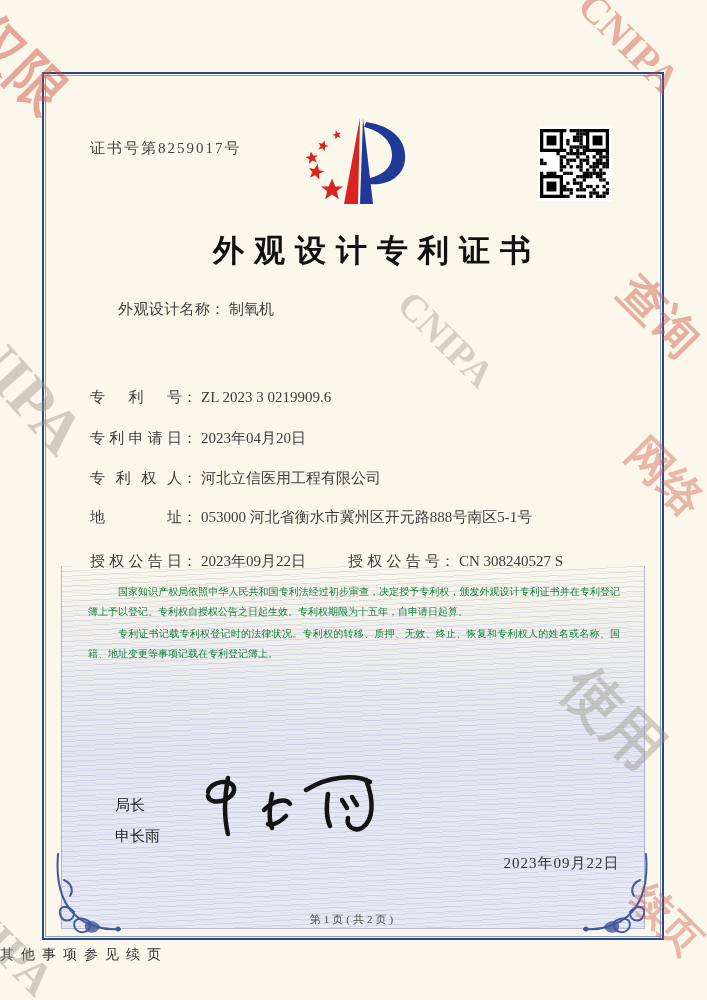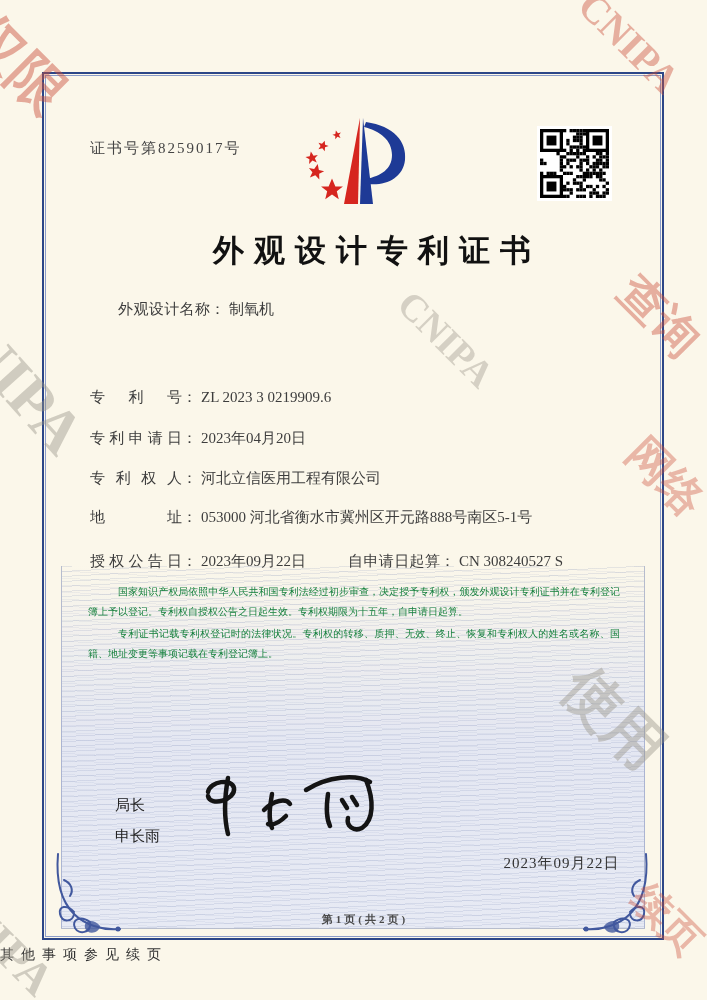--- a/index.html
+++ b/index.html
@@ -53,22 +53,22 @@
              line-height:2.0;color:#15803d;text-align:justify;z-index:3;}
   .body-text p{margin:0 0 2px 0;text-indent:3em;}
   
   .sig-title{position:absolute;left:71px;top:722px;font-size:15px;color:#222;z-index:5;
              font-family:"Liberation Sans","DejaVu Sans",sans-serif;}
   .sig-name{position:absolute;left:71px;top:753px;font-size:15px;color:#222;z-index:5;
              font-family:"Liberation Sans","DejaVu Sans",sans-serif;}
   .sig-hand{position:absolute;left:150px;top:692px;z-index:5;}
   .issue-date{position:absolute;left:440px;top:780px;width:155px;text-align:center;
               font-size:15px;color:#333;letter-spacing:1px;z-index:5;}
-  .page-no{position:absolute;left:12px;top:838px;width:100%;text-align:center;
-           font-size:11px;color:#4a4a4a;letter-spacing:3px;z-index:5;font-weight:bold;}
+  .page-no{position:absolute;left:0;top:838px;width:100%;text-align:center;
+           font-size:11px;color:#4a4a4a;letter-spacing:3px;z-index:5;}
   .continuation{position:absolute;left:0;top:946px;width:100%;
                 font-size:14px;color:#333;letter-spacing:7px;z-index:2;}
 </style>
 </head>
 <body>
 
 <div class="page">
 
   <span class="wm wm1" style="color: rgba(203, 80, 60, 0.55);">仅限</span>
   <span class="wm wm2" style="color: rgba(203, 80, 60, 0.5);">CNIPA</span>
@@ -289,21 +289,21 @@
     </div>
     <div class="row r5">
       <span class="lab">专利权人</span><span class="col">：</span><span>河北立信医用工程有限公司</span>
     </div>
     <div class="row r6">
       <span class="lab">地址</span><span class="col">：</span><span>053000 河北省衡水市冀州区开元路888号南区5-1号</span>
     </div>
     <div class="row r7">
       <span class="lab">授权公告日</span><span class="col">：</span><span>2023年09月22日</span>
       <span class="pair2">
-        <span class="lab">自申请日起算</span><span class="col">：</span><span>CN 308240527 S</span>
+        <span class="lab">授权公告号</span><span class="col">：</span><span>CN 308240527 S</span>
       </span>
     </div>
 
     <div class="body-text">
       <p>国家知识产权局依照中华人民共和国专利法经过初步审查，决定授予专利权，颁发外观设计专利证书并在专利登记簿上予以登记。专利权自授权公告之日起生效。专利权期限为十五年，自申请日起算。</p>
       <p>专利证书记载专利权登记时的法律状况。专利权的转移、质押、无效、终止、恢复和专利权人的姓名或名称、国籍、地址变更等事项记载在专利登记簿上。</p>
     </div>
 
     <div class="sig-title">局长</div>
     <div class="sig-name">申长雨</div>

